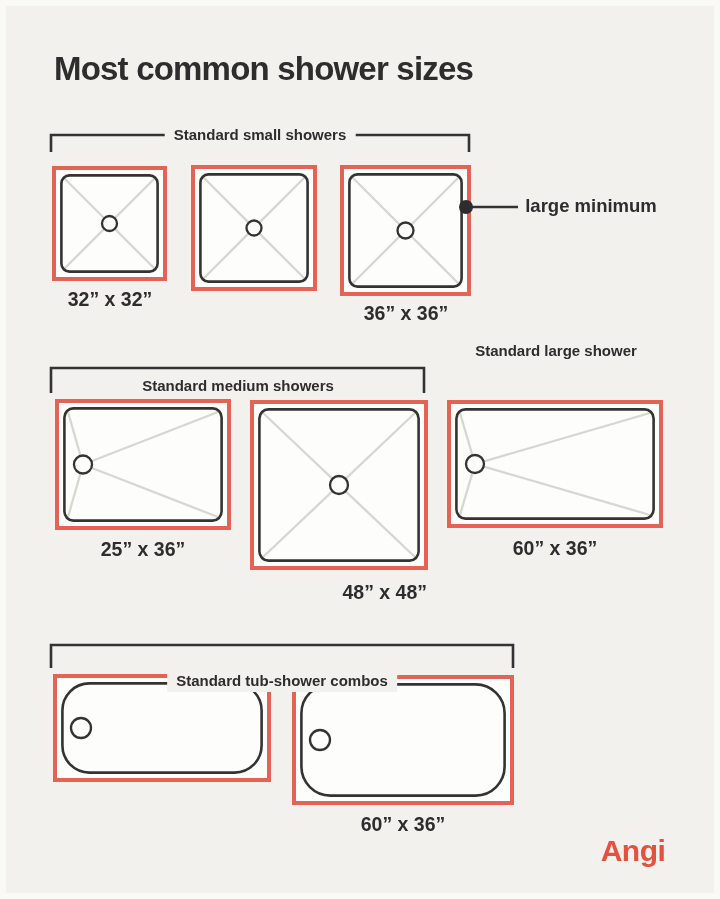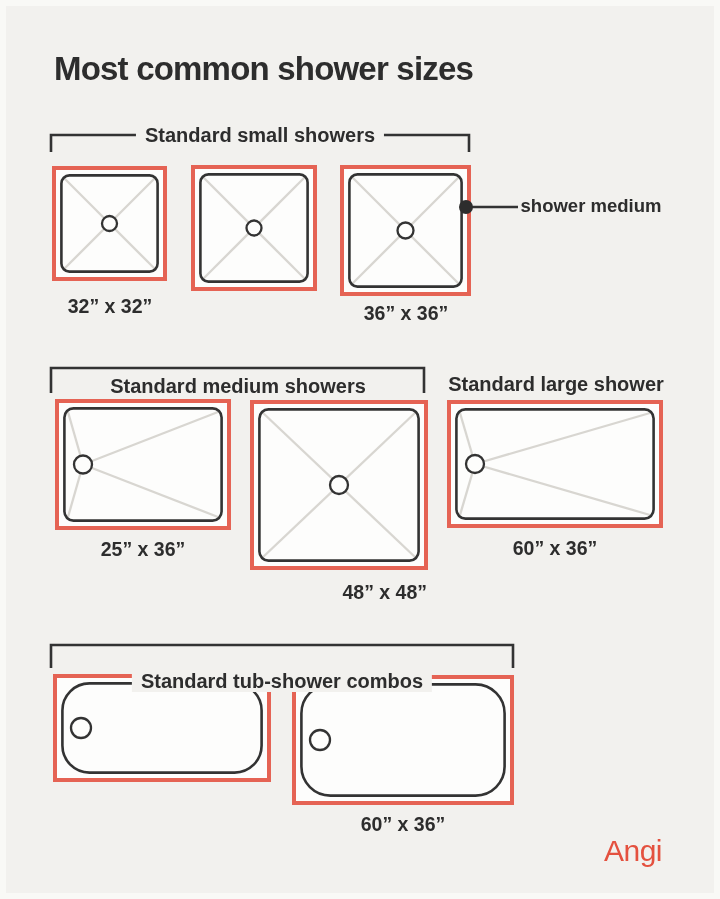--- a/index.html
+++ b/index.html
@@ -11,63 +11,63 @@
   }
   .title{
     position:absolute;left:54px;top:51px;
     font-size:33px;font-weight:700;letter-spacing:-0.8px;
     color:var(--text,#2d2d2d);line-height:1.1;white-space:nowrap;
   }
   #overlay{position:absolute;left:0;top:0;z-index:3;pointer-events:none;}
   .group-header{
     position:absolute;transform:translateX(-50%);
     background:var(--bg,#f2f1ee);padding:0 9px;
-    font-size:20px;font-weight:700;line-height:22px;
+    font-size:15px;font-weight:700;line-height:22px;
     color:var(--text,#2d2d2d);white-space:nowrap;z-index:4;
   }
   .pan{
     position:absolute;box-sizing:border-box;z-index:2;
     border:4px solid var(--accent,#e56354);
     background:var(--panfill,#fdfdfc);
     padding:4px;
   }
   .pan svg{display:block;}
   .size-label{
     position:absolute;transform:translateX(-50%);width:160px;text-align:center;
     font-size:19.5px;font-weight:700;color:var(--text,#2d2d2d);z-index:2;white-space:nowrap;
   }
   .ada-text{
     position:absolute;transform:translateX(-50%);text-align:center;
     font-size:18.5px;font-weight:700;line-height:23px;
     color:var(--text,#2d2d2d);z-index:4;white-space:nowrap;
   }
   .logo{
     position:absolute;transform:translateX(-50%);
-    font-size:30px;font-weight:400;letter-spacing:-0.5px;
+    font-size:30px;font-weight:700;letter-spacing:-0.5px;
     color:var(--logo,#e4513f);z-index:4;
   }
 </style>
 </head>
 <body>
 
 <div class="canvas">
 
   <div class="title">Most common shower sizes</div>
 
   <svg id="overlay" width="720" height="899">
       <polyline points="51,152 51,135 469,135 469,152" fill="none" stroke="#333333" stroke-width="2.6"></polyline>
       <polyline points="51,393 51,368 424,368 424,393" fill="none" stroke="#333333" stroke-width="2.6"></polyline>
       <polyline points="51,668 51,645 513,645 513,668" fill="none" stroke="#333333" stroke-width="2.6"></polyline>
       <line x1="466" y1="207" x2="518" y2="207" stroke="#333333" stroke-width="2.6"></line>
       <circle cx="466" cy="207" r="7" fill="#2d2d2d"></circle>
     </svg>
 
   <div class="group-header" style="left:260px;top:124px;">Standard small showers</div>
   <div class="group-header" style="left:238px;top:375px;">Standard medium showers</div>
-  <div class="group-header" style="left:556px;top:373px;background:transparent;">Standard large shower</div>
+  <div class="group-header" style="left:556px;top:340px;background:transparent;">Standard large shower</div>
   <div class="group-header" style="left:282px;top:634px;margin-top:36px;">Standard tub-shower combos</div>
 
   <div class="pan" style="left:52px;top:166px;width:115px;height:115px">
       <svg width="99" height="99">
         <line x1="4" y1="4" x2="95" y2="95" stroke="#d8d6d1" stroke-width="2.3"></line>
         <line x1="95" y1="4" x2="4" y2="95" stroke="#d8d6d1" stroke-width="2.3"></line>
         <rect x="1.4" y="1.4" width="96.2" height="96.2" rx="8" fill="none" stroke="#333333" stroke-width="2.6"></rect>
         <circle cx="49.5" cy="49.5" r="7.5" fill="#fdfdfc" stroke="#333333" stroke-width="2.3"></circle>
       </svg>
     </div>
@@ -121,26 +121,26 @@
         <circle cx="20" cy="46" r="10" fill="#fdfdfc" stroke="#333333" stroke-width="2.3"></circle>
       </svg>
     </div>
   <div class="pan" style="left:292px;top:675px;width:222px;height:130px">
       <svg width="206" height="114">
         <rect x="1.4" y="1.4" width="203.2" height="111.2" rx="29" fill="none" stroke="#333333" stroke-width="2.6"></rect>
         <circle cx="20" cy="57" r="10" fill="#fdfdfc" stroke="#333333" stroke-width="2.3"></circle>
       </svg>
     </div>
 
-  <div class="size-label" style="left:110px;top:288px;margin-top:7px;">32” x 32”</div>
+  <div class="size-label" style="left:110px;top:288px;">32” x 32”</div>
   <div class="size-label" style="left:406px;top:302px;">36” x 36”</div>
   <div class="size-label" style="left:143px;top:538px;">25” x 36”</div>
   <div class="size-label" style="left:347px;top:581px;text-align:right;">48” x 48”</div>
   <div class="size-label" style="left:555px;top:537px;">60” x 36”</div>
   <div class="size-label" style="left:403px;top:813px;">60” x 36”</div>
 
   <div class="ada-text" style="left:591px;top:194px;">
-    <div>shower medium</div>
+    <div>large minimum</div>
   </div>
 
   <div class="logo" style="left:633px;top:834px;">Angi</div>
 
 </div>
 
 </body></html>

